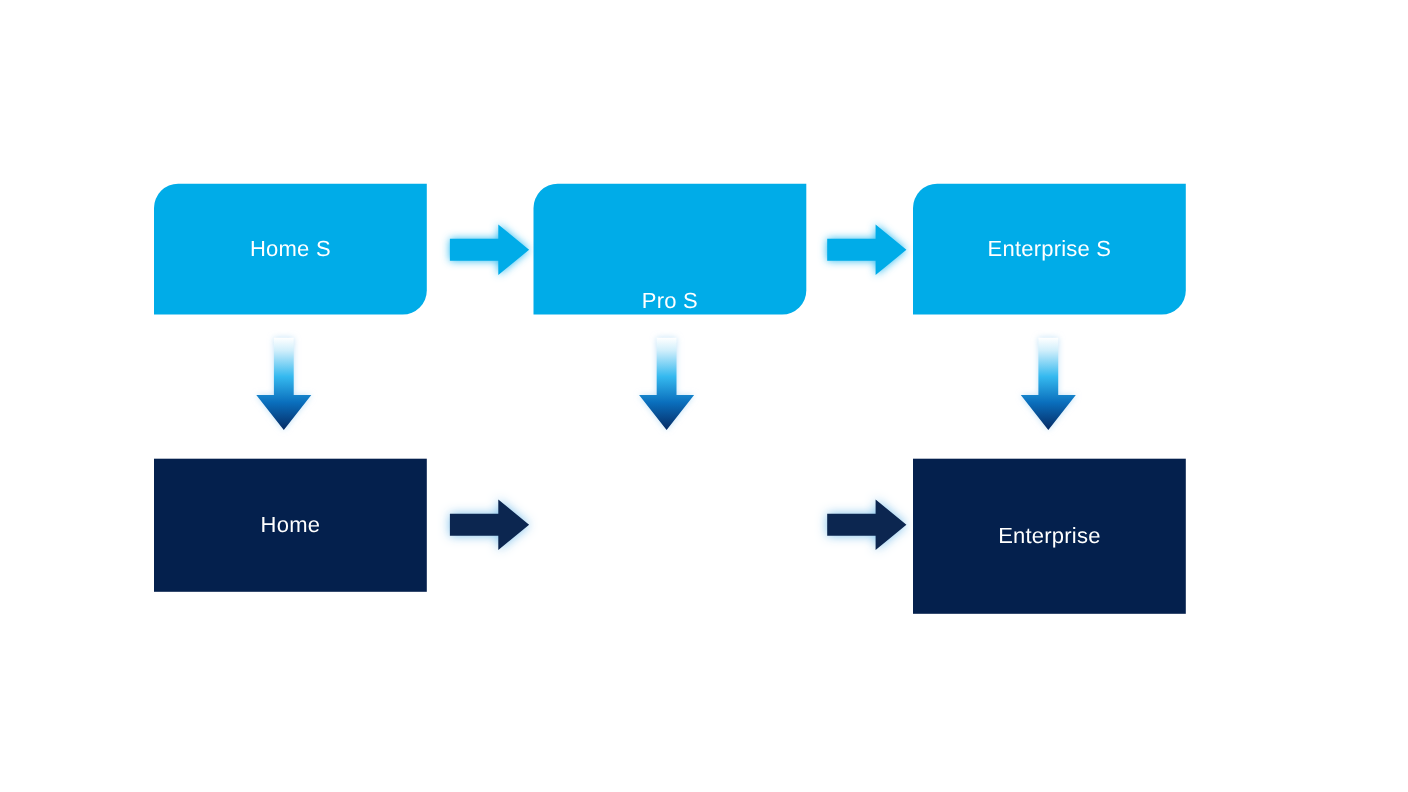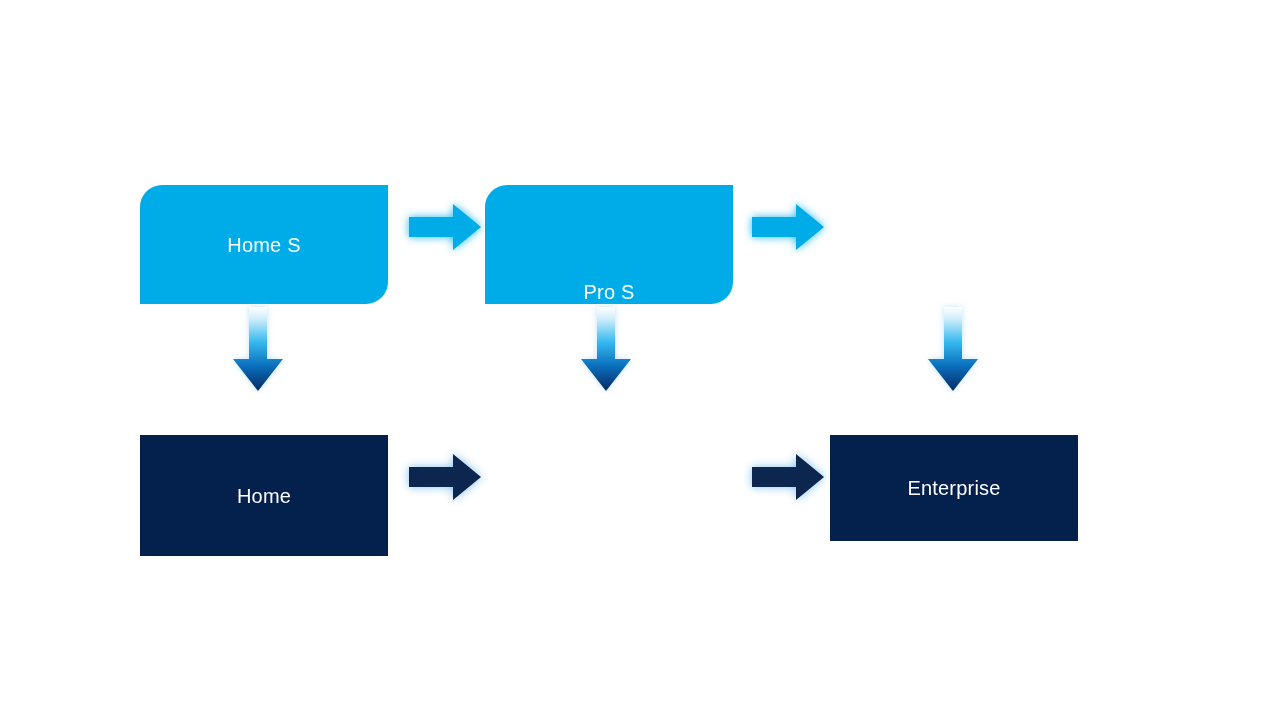--- a/index.html
+++ b/index.html
@@ -32,21 +32,20 @@
     align-items: center;
     justify-content: center;
     box-sizing: border-box;
     color: #ffffff;
     font-size: 20px;
     font-weight: 400;
     letter-spacing: 0.2px;
     line-height: 1.2;
     text-align: center;
     user-select: none;
-    margin-top: 18px;
   }
 
   
   .node--service {
     background: #00ace8;
     border-radius: 22px 0 22px 0;
   }
 
   
   .node--product {
@@ -82,24 +81,27 @@
           <stop offset="100%" stop-color="#062a63" stop-opacity="1"></stop>
         </linearGradient>
       </defs>
     </svg>
     <div class="node node--service" style="left: 140px; top: 167px; width: 248px; height: 119px;">
       <span>Home S</span>
     </div>
     <div class="node node--service" style="left: 485px; top: 167px; width: 248px; height: 119px; align-items: flex-end;">
       <span>Pro S</span>
     </div>
+    <div class="node node--service" style="left: 830px; top: 167px; width: 248px; height: 119px;">
+      <span>Enterprise S</span>
+    </div>
     <div class="node node--product" style="left: 140px; top: 417px; width: 248px; height: 121px;">
       <span>Home</span>
     </div>
-    <div class="node node--product" style="left: 830px; top: 417px; width: 248px; height: 106px; text-align: center;">
+    <div class="node node--product" style="left: 830px; top: 417px; width: 248px; height: 141px; text-align: center;">
       <span>Enterprise</span>
     </div>
     <div class="arrow glow-cyan" style="left: 409px; top: 203px; width: 72px; height: 48px;">
       <svg viewBox="0 0 72 48" width="72" height="48">
         <path d="M0 14 L44 14 L44 1 L72 24 L44 47 L44 34 L0 34 Z" fill="#00ace8"></path>
       </svg>
     </div>
     <div class="arrow glow-cyan" style="left: 752px; top: 203px; width: 72px; height: 48px;">
       <svg viewBox="0 0 72 48" width="72" height="48">
         <path d="M0 14 L44 14 L44 1 L72 24 L44 47 L44 34 L0 34 Z" fill="#00ace8"></path>

